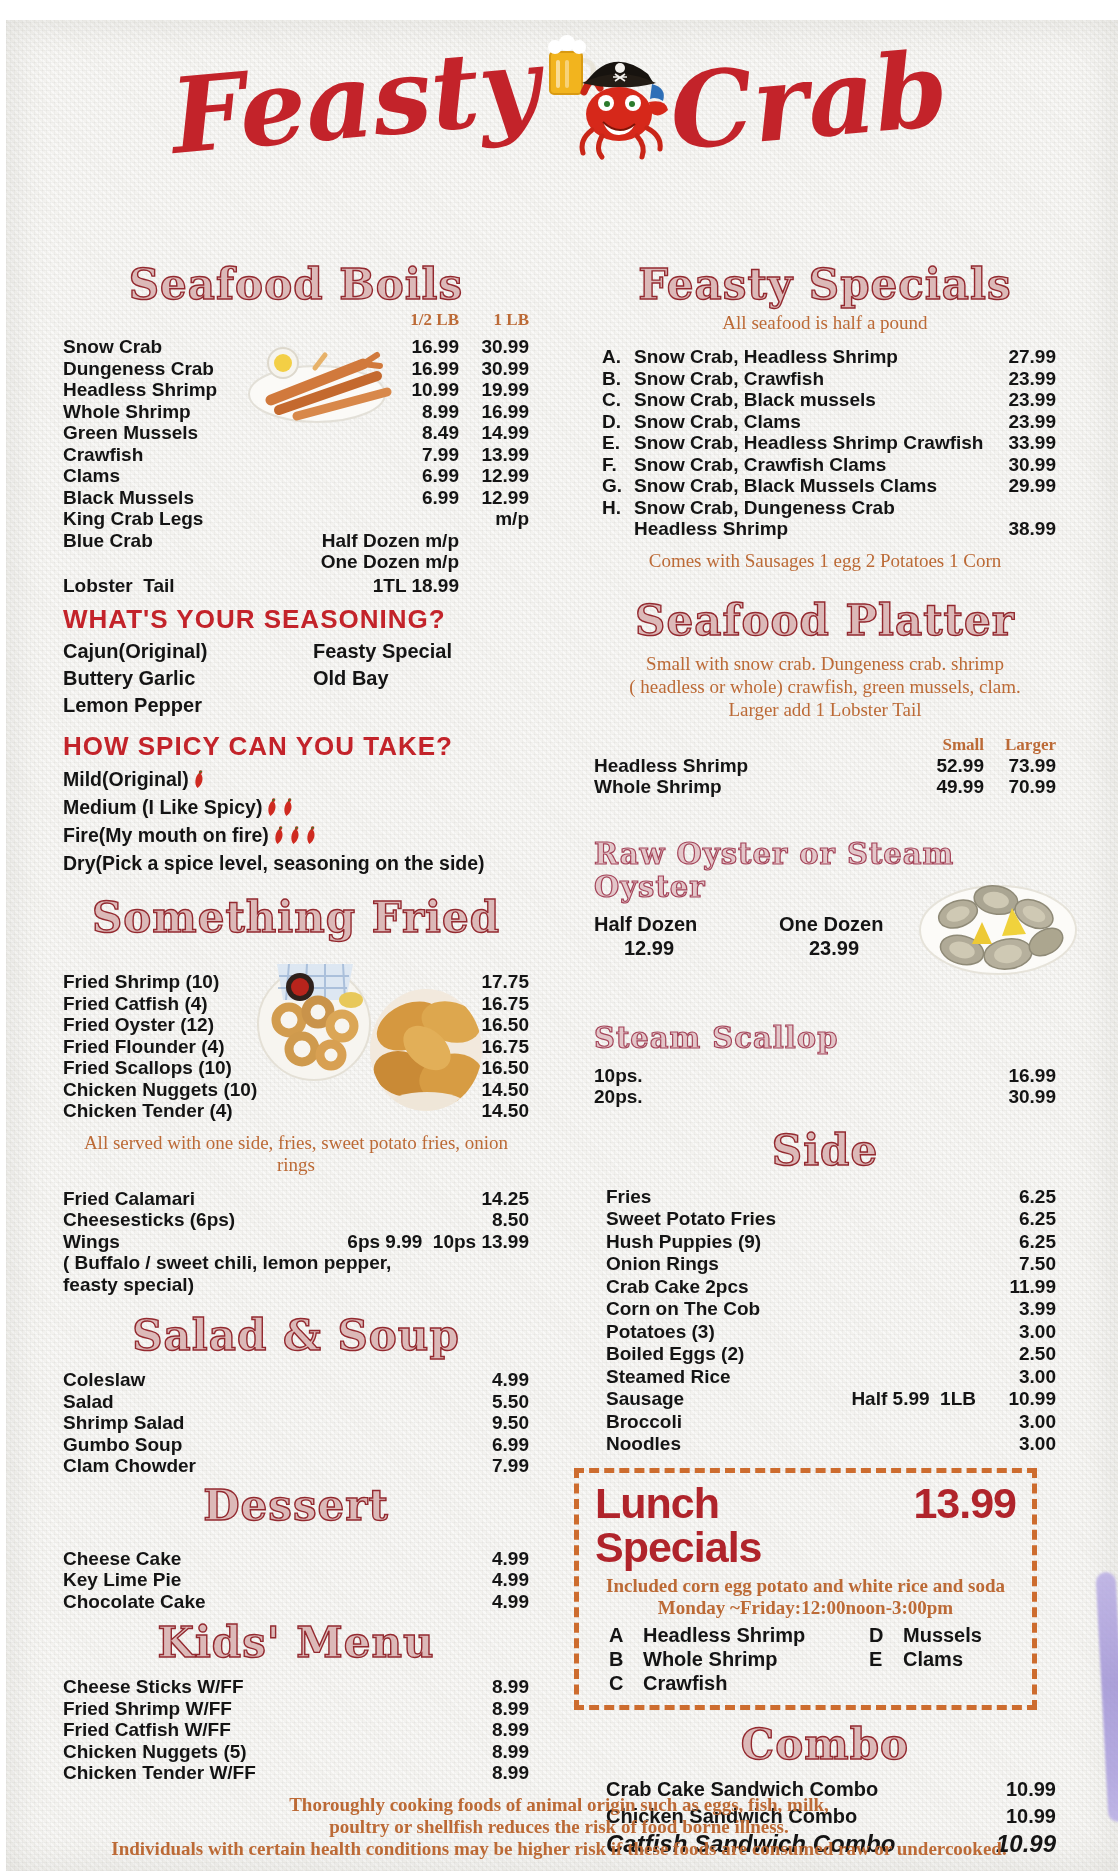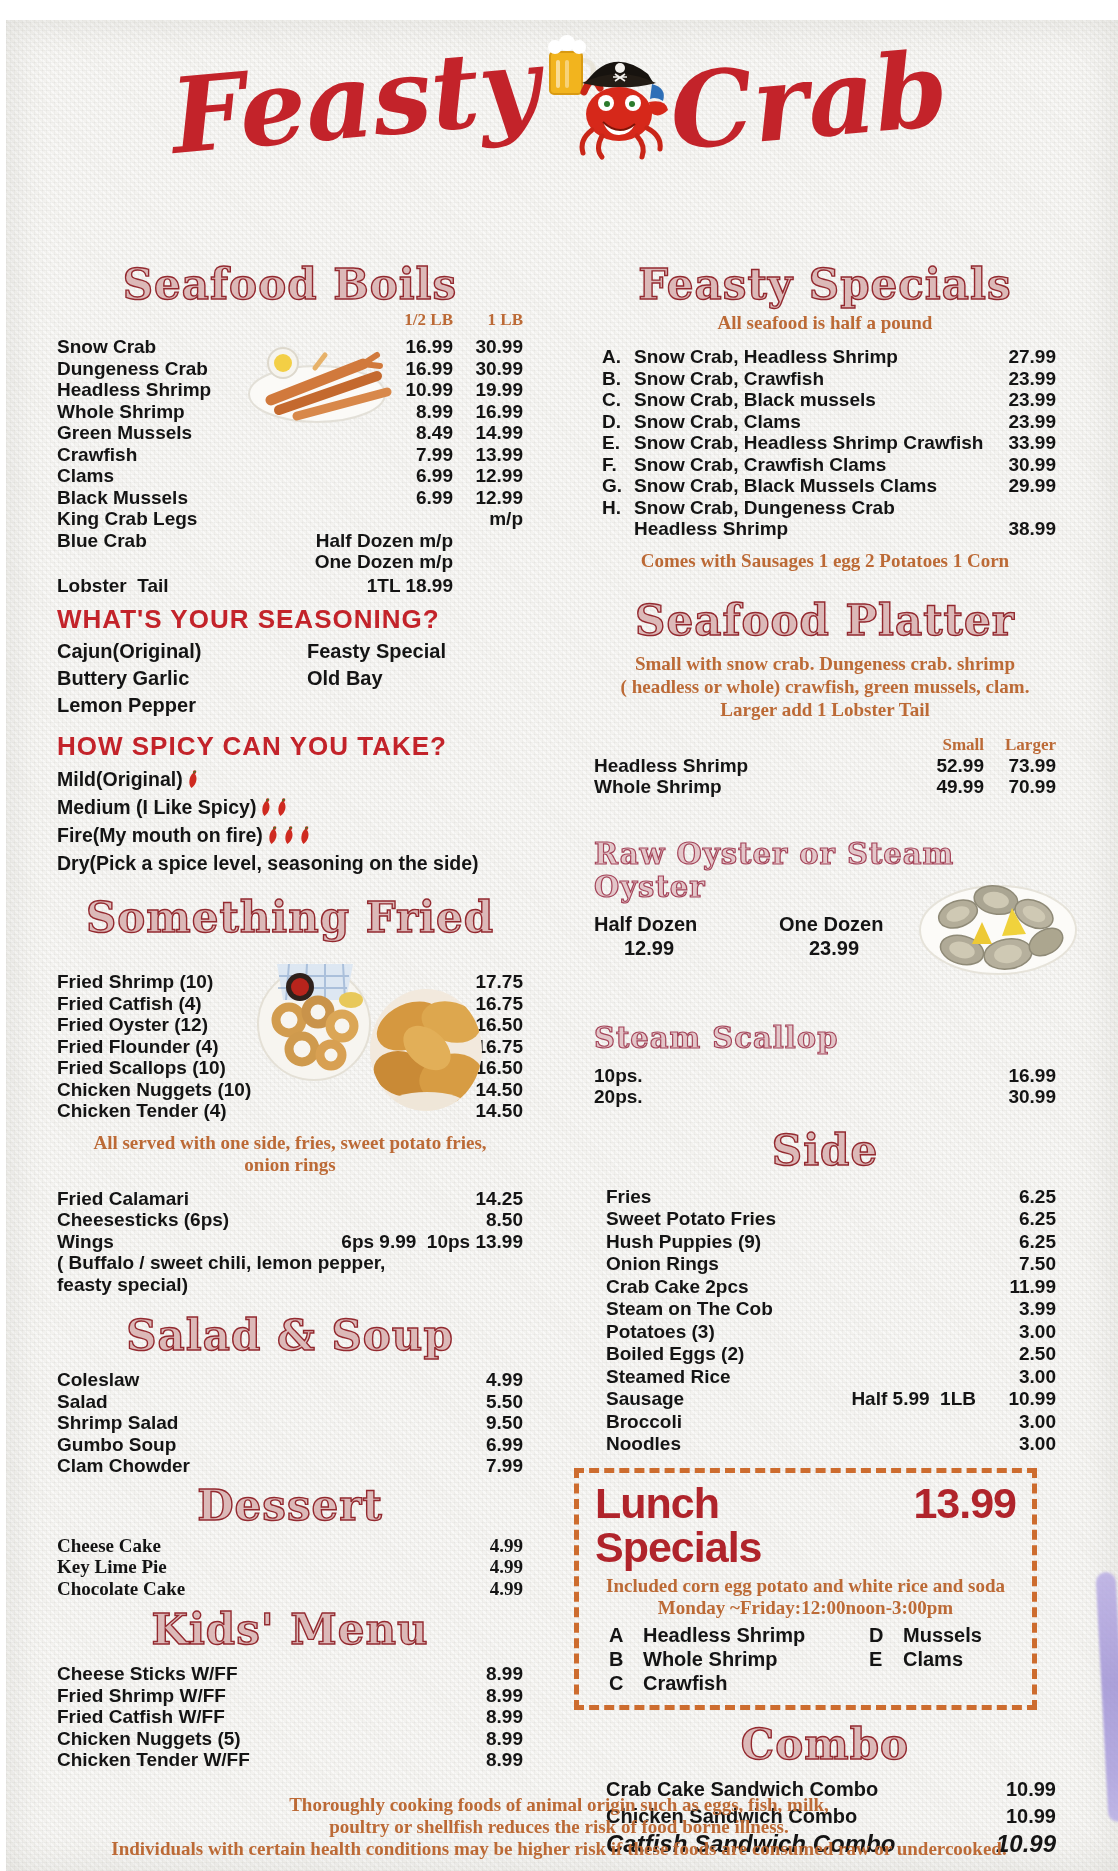--- a/index.html
+++ b/index.html
@@ -12,39 +12,39 @@
       repeating-linear-gradient(45deg, rgba(255,255,255,.5) 0 2px, transparent 2px 5px),
       #f3f2ef;
     box-shadow:inset 0 0 40px rgba(140,140,130,.18);}
   .logo{position:absolute;left:0;top:30px;width:1118px;display:flex;justify-content:center;
         align-items:center;}
   .logo-word{font-family:"DejaVu Serif",serif;font-style:italic;font-weight:700;
         font-size:104px;color:#c3232a;line-height:1;}
   .lw1{transform:rotate(-5deg);margin-right:-6px;}
   .lw2{transform:rotate(-5deg);margin-left:-14px;}
   .col{position:absolute;top:262px;}
-  .col-left{left:57px;width:466px;}
+  .col-left{left:63px;width:466px;}
   .col-right{left:594px;width:462px;}
   .hd{font-family:"DejaVu Serif",serif;font-weight:700;text-align:center;color:#dcb9b8;
       -webkit-text-stroke:1.4px #93292f;letter-spacing:1px;}
   .hd-main{font-size:42px;line-height:46px;}
   .hd-sub{font-size:29px;line-height:33px;text-align:left;-webkit-text-stroke:1.2px #a4455a;color:#e3c6c9;}
   .redhd{font-weight:800;font-size:26px;line-height:30px;color:#c3232a;letter-spacing:1px;}
   .item{font-weight:700;font-size:19px;line-height:21.5px;color:#141414;}
   .row{display:flex;align-items:baseline;}
   .nm{flex:0 0 auto;white-space:pre;}
   .sp{flex:1;}
   .mid{flex:1;text-align:right;white-space:pre;padding-right:70px;}
   .mid2{flex:1;text-align:right;white-space:pre;}
   .p70{flex:0 0 70px;text-align:right;}
   .p72{flex:0 0 72px;text-align:right;}
   .p80{flex:0 0 80px;text-align:right;}
   .oj{font-family:"Liberation Serif",serif;font-weight:700;color:#bc6a36;}
   .colhead{font-size:17px;line-height:20px;margin-top:2px;}
-  .note{font-family:"Liberation Serif",serif;font-weight:700;font-size:19px;line-height:22px;
+  .note{font-family:"Liberation Serif",serif;font-weight:400;font-size:19px;line-height:22px;
         color:#bc6a36;text-align:center;}
   .twocol{display:flex;font-weight:700;font-size:20px;line-height:27px;color:#141414;margin-top:4px;}
   .twocol .c1{flex:0 0 250px;}
   .spice-row{font-weight:700;font-size:19.5px;line-height:28px;color:#141414;display:flex;align-items:center;}
   .chili{width:13px;height:20px;margin-left:3px;}
   .letter{flex:0 0 32px;white-space:pre;}
   .lunch{border:5px dashed #cd6c2e;margin-left:-20px;width:463px;box-sizing:border-box;
          margin-top:12px;padding:8px 16px 10px 16px;}
   .lunch-title{display:flex;justify-content:center;align-items:baseline;gap:22px;
          font-weight:800;font-size:43px;line-height:44px;color:#b0242b;letter-spacing:-1px;}
@@ -339,21 +339,21 @@
       </div>
 
       <div class="row item">
         <span class="nm">Clam Chowder</span>
         <span class="sp"></span>
         <span class="p70">7.99</span>
       </div>
     </div>
 
   <div class="hd hd-main" style="margin-top:6px;">Dessert</div>
-  <div style="margin-top:6px;font-family:Liberation Serif, serif;">
+  <div style="margin-top:19px;">
 
       <div class="row item">
         <span class="nm">Cheese Cake</span>
         <span class="sp"></span>
         <span class="p70">4.99</span>
       </div>
 
       <div class="row item">
         <span class="nm">Key Lime Pie</span>
         <span class="sp"></span>
@@ -554,21 +554,21 @@
         <span class="p80">7.50</span>
       </div>
 
       <div class="row item" style="line-height:22.5px;">
         <span class="nm">Crab Cake 2pcs</span>
         <span class="mid2"></span>
         <span class="p80">11.99</span>
       </div>
 
       <div class="row item" style="line-height:22.5px;">
-        <span class="nm">Steam on The Cob</span>
+        <span class="nm">Corn on The Cob</span>
         <span class="mid2"></span>
         <span class="p80">3.99</span>
       </div>
 
       <div class="row item" style="line-height:22.5px;">
         <span class="nm">Potatoes (3)</span>
         <span class="mid2"></span>
         <span class="p80">3.00</span>
       </div>
 

